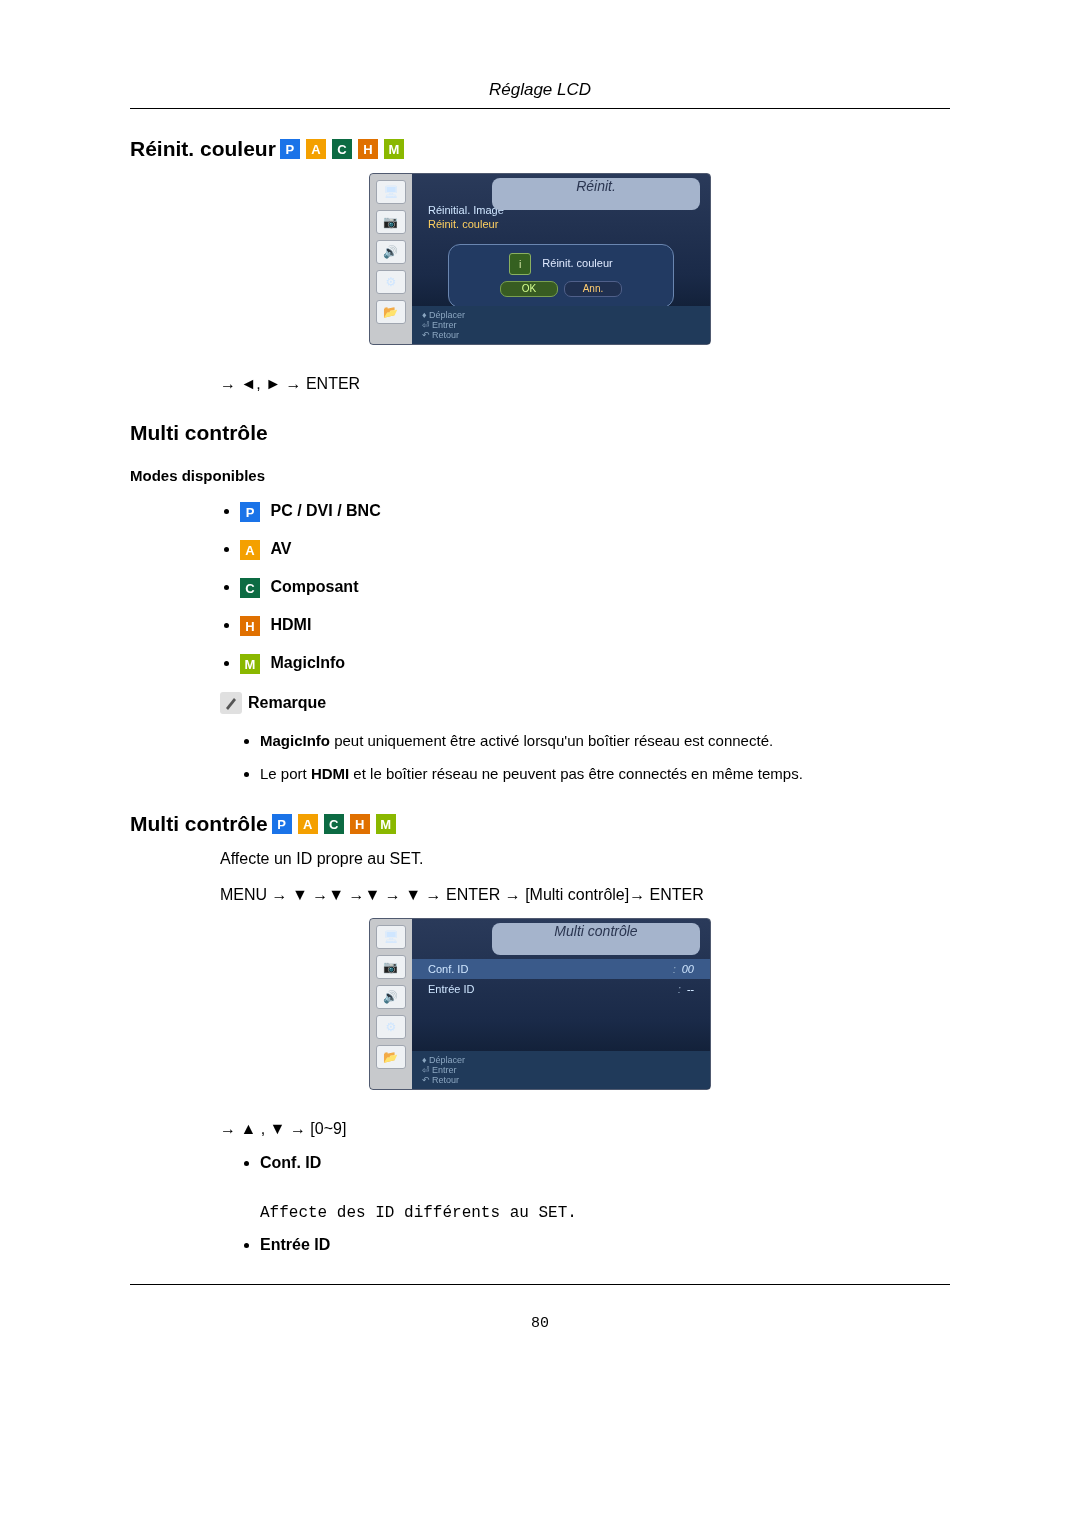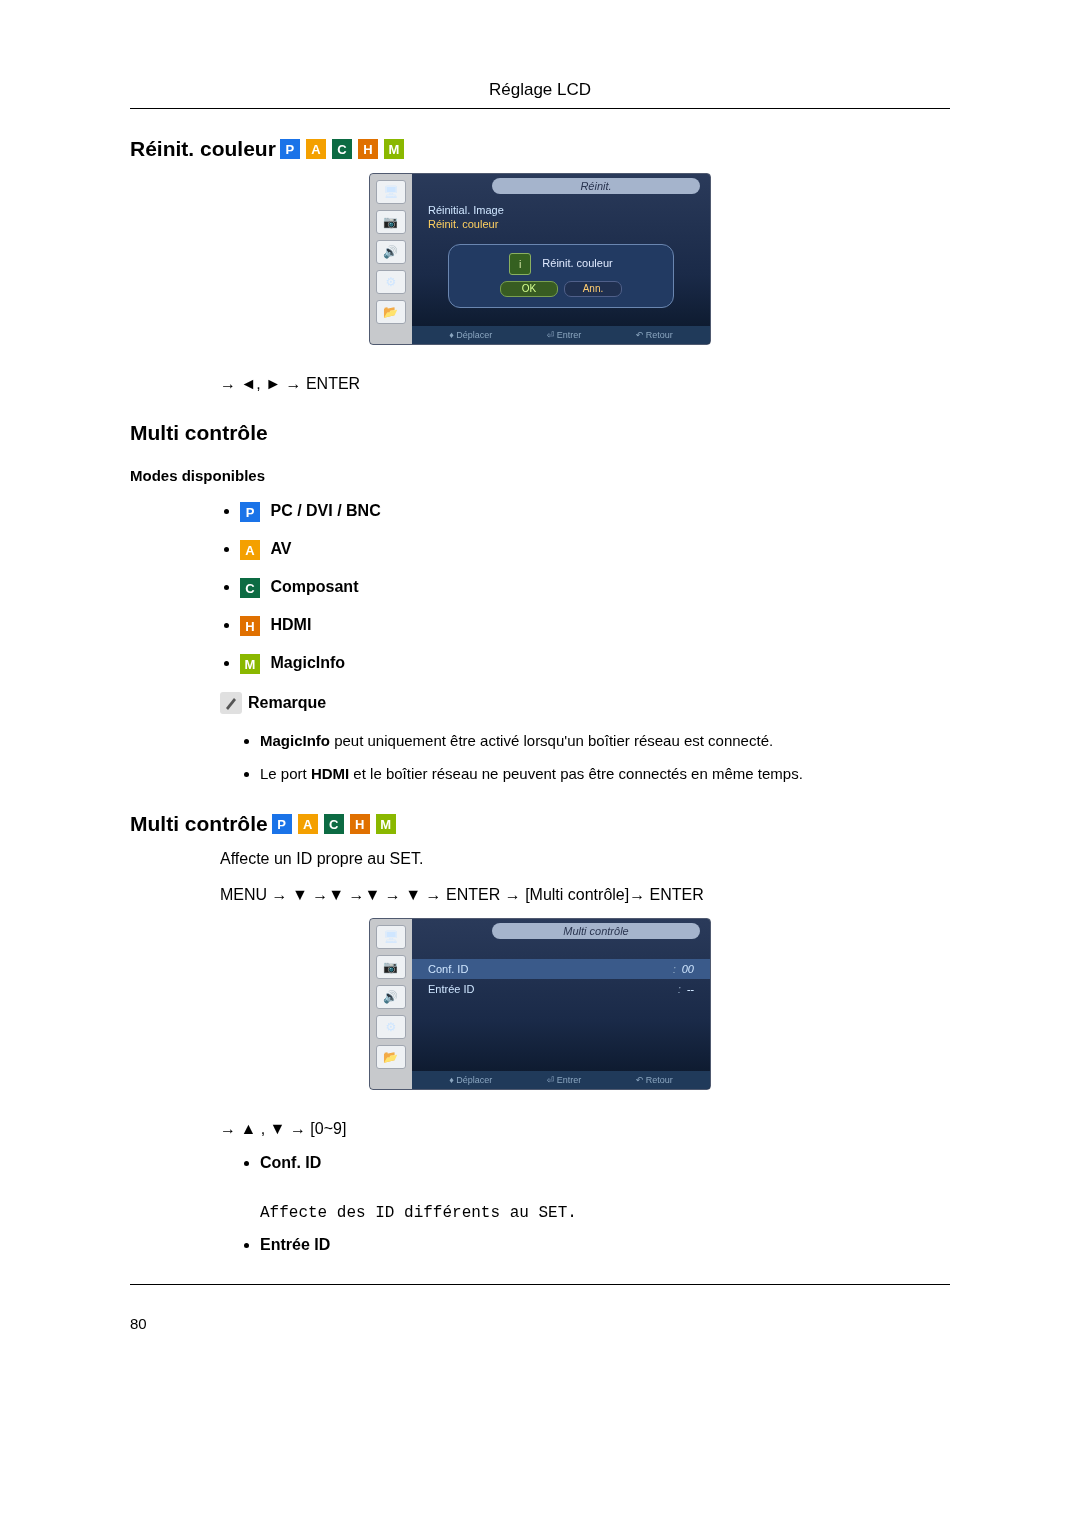--- a/index.html
+++ b/index.html
@@ -19,20 +19,21 @@
   }
   hr.topline, hr.bottomline {
     border: none;
     border-top: 1px solid #000;
     margin: 0;
   }
   .header-title {
     text-align: center;
     font-size: 17px;
     margin: 0 0 8px 0;
+    font-style: italic;
   }
   h2.section {
     font-size: 21px;
     font-weight: bold;
     margin: 28px 0 12px 0;
     display: flex;
     align-items: center;
     gap: 4px;
   }
   h3.subsection {
@@ -107,22 +108,24 @@
     margin: 14px 0 14px 90px;
     font-size: 16px;
   }
   ul.idlist {
     list-style: disc;
     margin-left: 130px;
     padding: 0;
   }
   ul.idlist li { margin: 14px 0; font-size: 16px; }
   .page-num {
+    text-align: center;
     font-size: 15px;
     margin-top: 30px;
+    font-family: Liberation Mono, monospace;
   }
   
   .osd {
     width: 340px;
     margin: 10px auto 0 auto;
     background: linear-gradient(180deg, #2a3a5a 0%, #1a2a48 60%, #0a1628 100%);
     border-radius: 4px;
     overflow: hidden;
     font-size: 11px;
     color: #cfe6ff;
@@ -143,26 +146,26 @@
     background: #eef1f4;
     border: 1px solid #a0a6b0;
     border-radius: 3px;
     display: flex; align-items:center; justify-content:center;
     font-size: 12px;
   }
   .osd-main { flex: 1; position: relative; min-height: 170px; }
   .osd-tab {
     position: absolute;
     top: 4px; left: 80px; right: 10px;
-    height: 16px;
+    height: 32px;
     background: #a5b4cc;
     border-radius: 8px;
     color: #2a3550;
     text-align: center;
-    font-size: 11px;
+    font-size: 14px;
     line-height: 16px;
     font-style: italic;
   }
   .osd-body { padding: 28px 16px 0 16px; }
   .osd-line { font-size: 11px; margin: 2px 0; }
   .osd-line.sel { color: #ffd060; }
   .osd-dialog {
     margin: 14px 20px 0 20px;
     border: 1px solid #6a86b0;
     background: #223a62;
@@ -194,20 +197,21 @@
   .osd-btn.ann { background: #203050; color: #ffcc70; border: 1px solid #50608a; }
   .osd-footer {
     position: absolute;
     bottom: 0; left: 0; right: 0;
     background: #203a5a;
     font-size: 9px;
     color: #8ba6c0;
     padding: 4px 10px;
     display: flex;
     justify-content: space-around;
+    flex-direction: column;
   }
   
   .osd2-row {
     display: flex;
     justify-content: space-between;
     font-size: 11px;
     color: #cfe6ff;
     padding: 4px 0;
     margin: 0 16px;
   }

